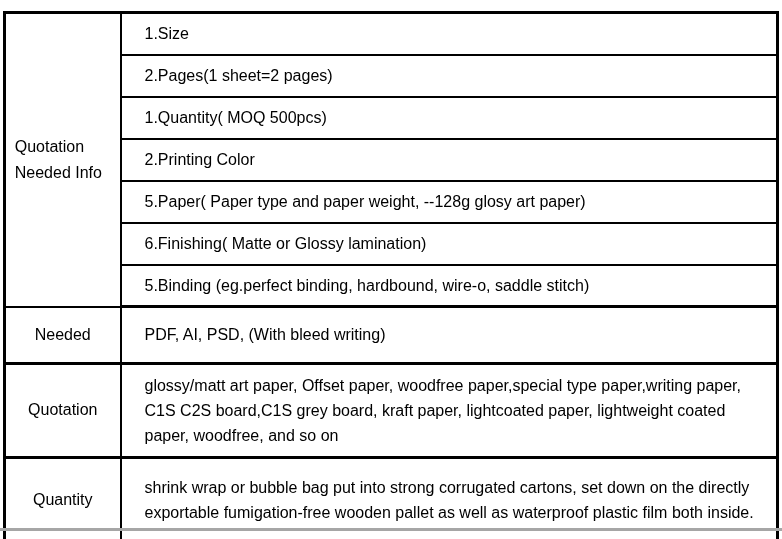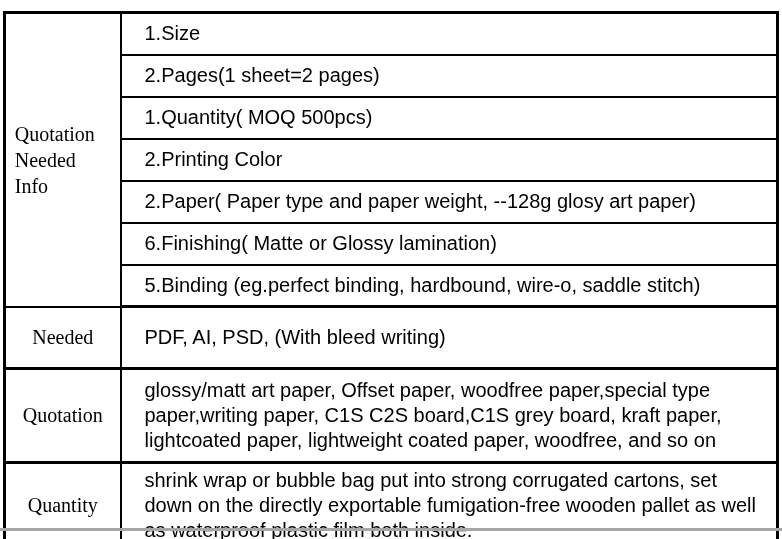--- a/index.html
+++ b/index.html
@@ -20,29 +20,28 @@
     position: absolute;
     left: 3px;
     top: 11px;
     width: 776px;
     border-collapse: collapse;
     table-layout: fixed;
     border: 3px solid #000000;
   }
   td {
     border: 2px solid #000000;
-    font-size: 20px;
+    font-size: 16px;
     color: #000000;
     overflow: hidden;
   }
   td.label-cell {
     text-align: center;
     vertical-align: middle;
     padding: 18px 4px;
-    font-family: Liberation Serif, serif;
   }
   .quotation-label {
     display: inline-block;
     max-width: 96px;
     text-align: left;
     line-height: 26px;
   }
   td.value-cell {
     padding: 2px 10px 2px 23px;
     vertical-align: middle;
@@ -80,21 +79,21 @@
       <tr class="r-single">
         <td class="value-cell">2.Pages(1 sheet=2 pages)</td>
       </tr>
       <tr class="r-single">
         <td class="value-cell">1.Quantity( MOQ 500pcs)</td>
       </tr>
       <tr class="r-single">
         <td class="value-cell">2.Printing Color</td>
       </tr>
       <tr class="r-single">
-        <td class="value-cell">2.Paper( Paper type and paper weight, --128g glosy art paper)</td>
+        <td class="value-cell">5.Paper( Paper type and paper weight, --128g glosy art paper)</td>
       </tr>
       <tr class="r-single">
         <td class="value-cell">6.Finishing( Matte or Glossy lamination)</td>
       </tr>
       <tr class="r-single section-end">
         <td class="value-cell">5.Binding (eg.perfect binding, hardbound, wire-o, saddle stitch)</td>
       </tr>
       <tr class="r-single section-end">
         <td class="label-cell">Needed</td>
         <td class="value-cell">PDF, AI, PSD, (With bleed writing)</td>

